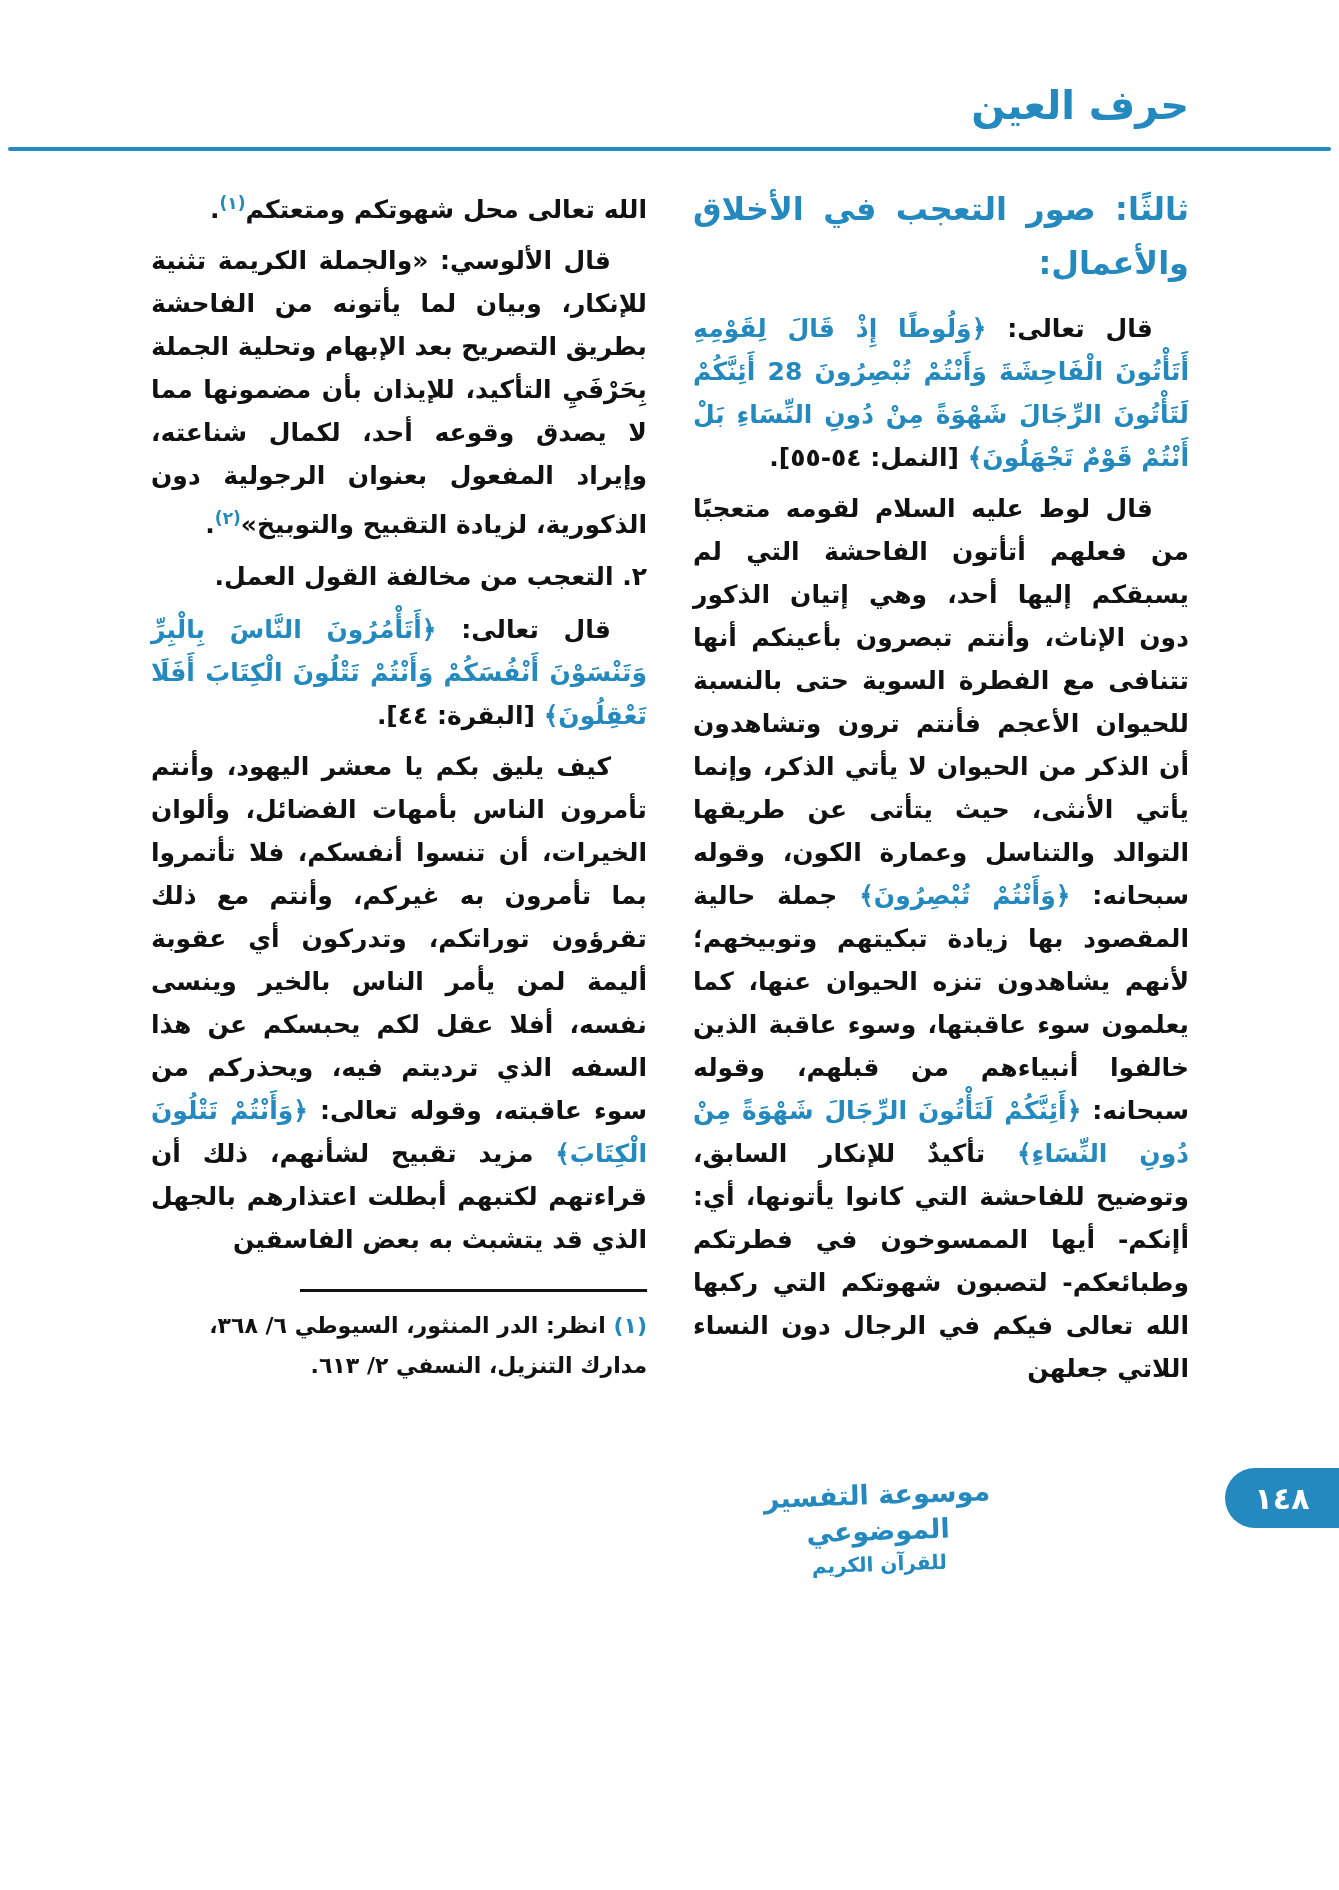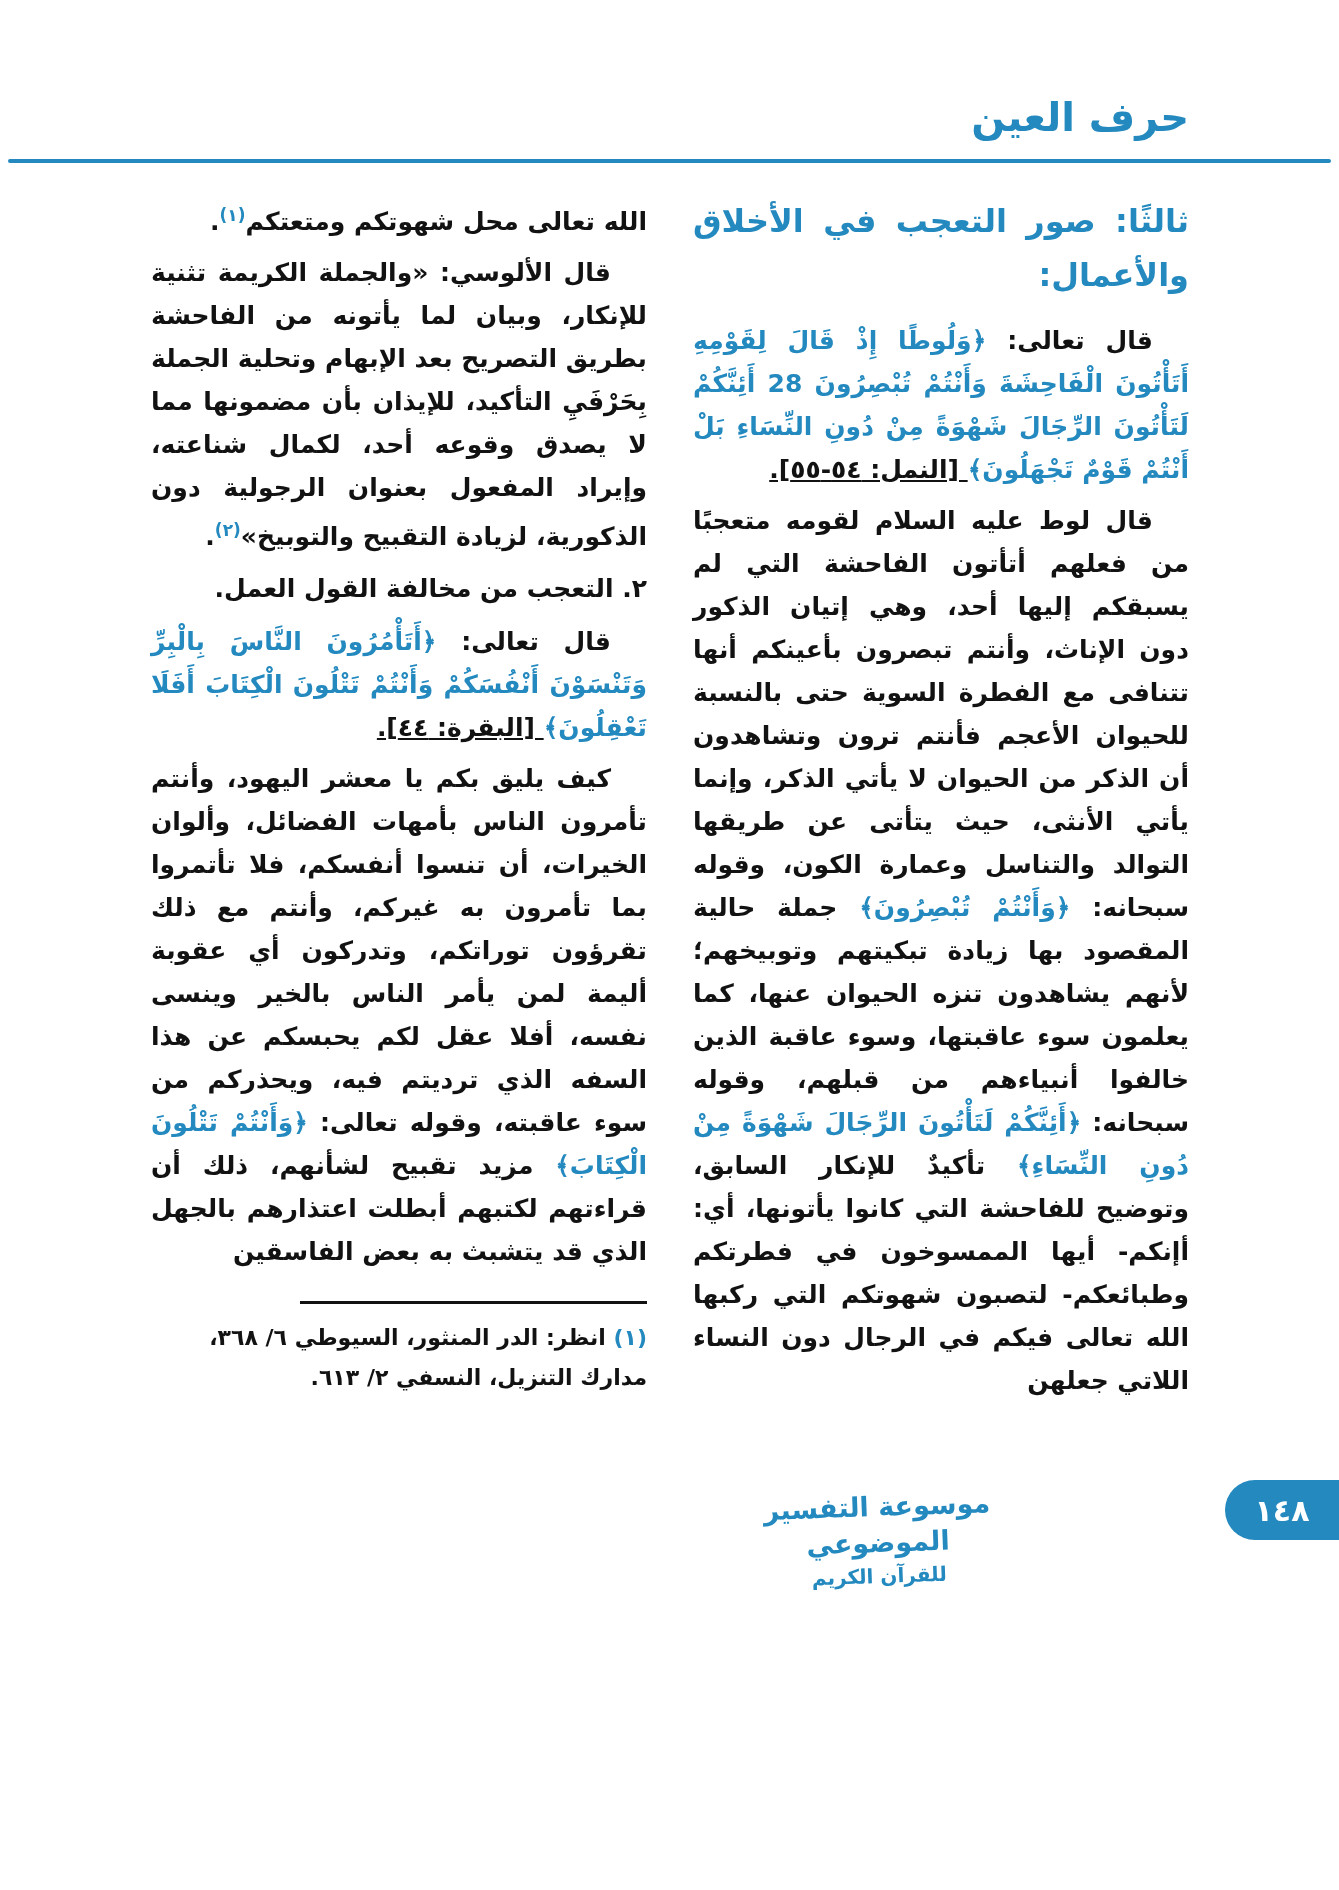--- a/index.html
+++ b/index.html
@@ -1,21 +1,21 @@
 <!DOCTYPE html>
 <html lang="ar" dir="rtl" style="--accent: #2389bf; --ink: #121212; --badge-text: #ffffff;"><head>
 <meta charset="utf-8">
 <style>
   * { box-sizing: border-box; }
   html, body { margin: 0; padding: 0; background: #ffffff; }
   .page {
     position: relative;
     width: 1339px;
     height: 1658px;
-    margin: 12px auto;
+    margin: 0 auto;
     background: #ffffff;
     overflow: hidden;
     direction: rtl;
     font-family: "DejaVu Sans", sans-serif;
     color: var(--ink, #121212);
   }
   
   .header-title {
     position: absolute;
     top: 82px;
@@ -60,21 +60,21 @@
     line-height: 43px;
     font-weight: 700;
     text-align: justify;
     color: var(--ink, #121212);
   }
   .indent { text-indent: 36px; }
   .item-title { margin: 8px 0 10px; }
   
   .run-normal { color: var(--ink, #121212); }
   .run-lead   { color: var(--ink, #121212); }
-  .run-ref    { color: var(--ink, #121212); text-decoration: underline; }
+  .run-ref    { color: var(--ink, #121212); }
   .run-quran  { color: var(--accent, #2389bf); }
   .run-footmark {
     color: var(--accent, #2389bf);
     font-size: 0.68em;
     vertical-align: super;
     font-weight: bold;
   }
   
   .footnotes { margin-top: 28px; }
   .footnote-rule {

